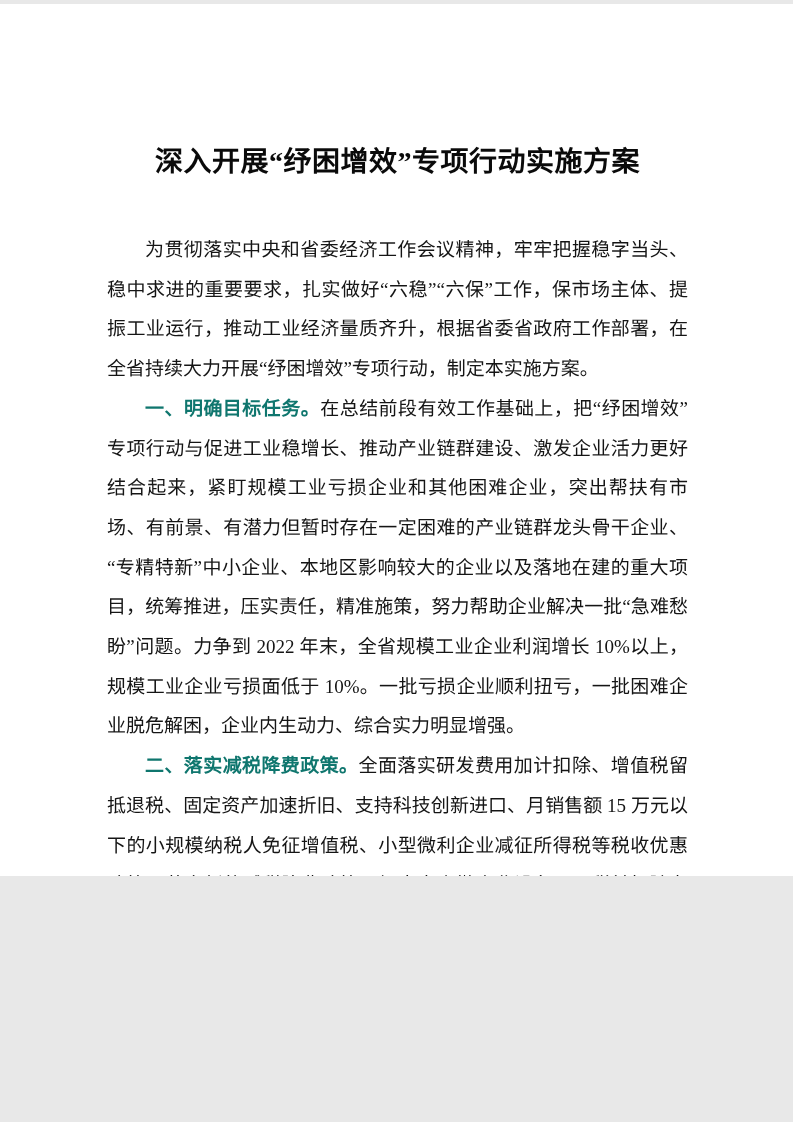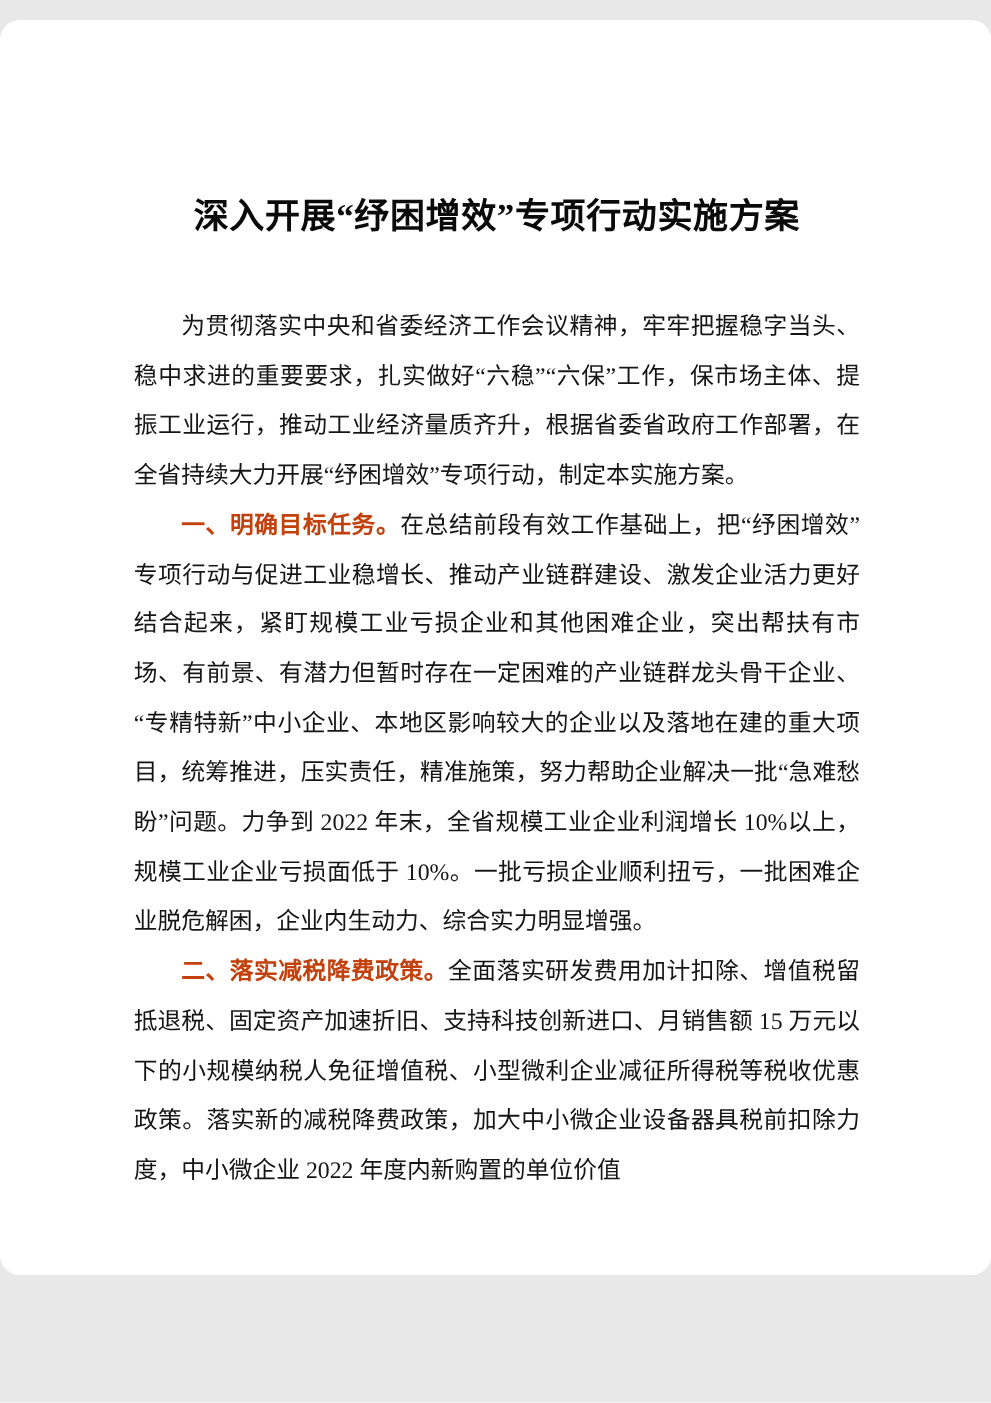--- a/index.html
+++ b/index.html
@@ -3,26 +3,25 @@
 <meta charset="utf-8">
 <style>
   html, body {
     margin: 0;
     padding: 0;
     background: #e8e8e8;
   }
   .page {
     position: relative;
     width: 793px;
-    height: 1004px;
-    margin: 16px auto;
+    height: 872px;
+    margin: 4px auto;
     background: #ffffff;
     overflow: hidden;
     color: #111111;
-    border-radius: 16px;
   }
   .content {
     position: absolute;
     left: 107px;
     top: 140px;
     width: 581px;
   }
   .doc-title {
     margin: 0 0 50px 0;
     font-family: "Liberation Serif", "DejaVu Serif", serif;
@@ -39,21 +38,21 @@
     font-size: 19px;
     line-height: 39.7px;
     text-align: justify;
     text-justify: inter-ideograph;
     text-indent: 2em;
     color: #151515;
   }
   .para .lead {
     font-family: "Liberation Sans", "DejaVu Sans", sans-serif;
     font-weight: bold;
-    color: #c2410c;
+    color: #0f766e;
   }
   .page-footer {
     position: absolute;
     left: 104px;
     top: 1036px;
     font-family: "Liberation Serif", "DejaVu Serif", serif;
     font-size: 17px;
     letter-spacing: 3px;
     color: #222222;
   }

